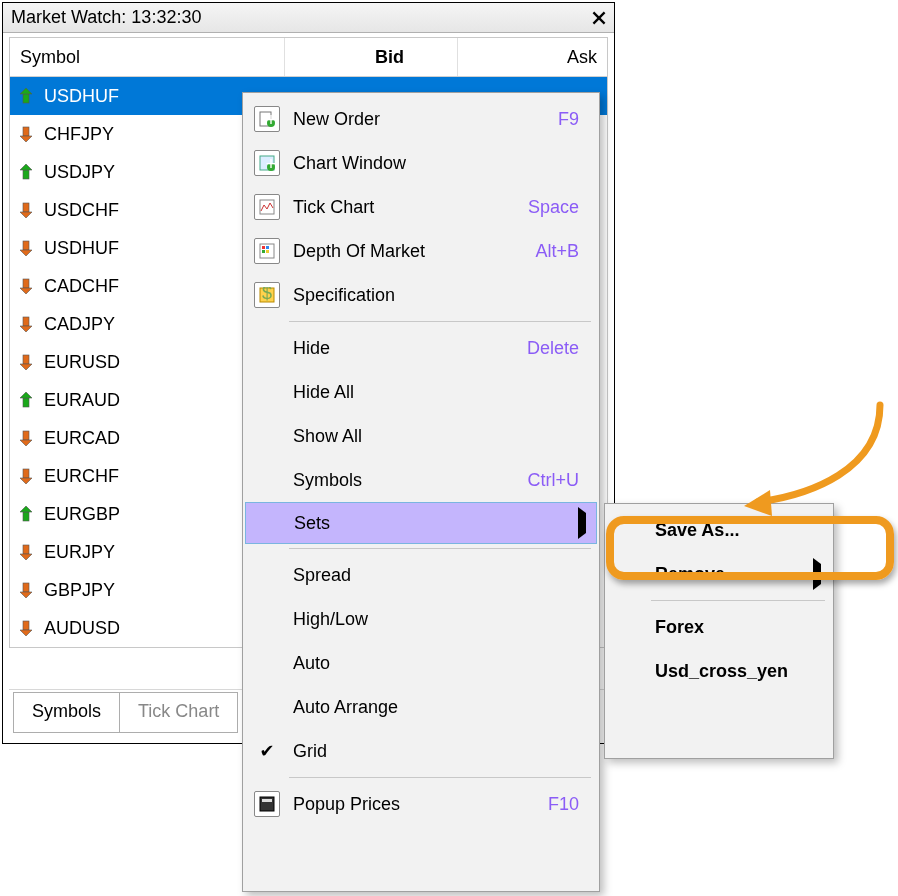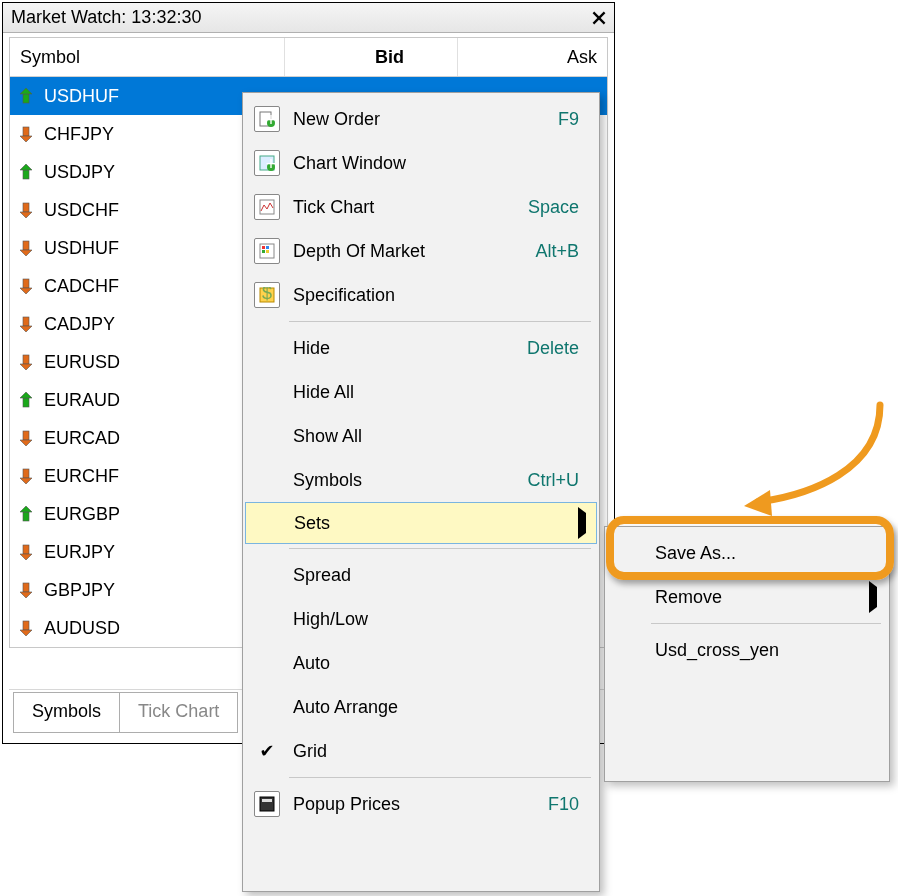--- a/index.html
+++ b/index.html
@@ -33,29 +33,29 @@
   .tabs-inner .tab.active { border-top:1px solid #adadad; }
   .tabs-inner .tab.active::before { content:""; position:absolute; top:-1px; left:-1px; right:-1px; height:0;}
 
   
   .menu { position:absolute; background:#f2f2f2; border:1px solid #a0a0a0; box-shadow:4px 4px 8px rgba(0,0,0,0.25); }
   .menu1 { left:242px; top:92px; width:358px; height:800px; }
   .menu-inner { padding:4px 2px; }
   .mi { height:44px; display:flex; align-items:center; }
   .mi .icon-col { width:44px; display:flex; justify-content:center; align-items:center; }
   .mi .lbl { flex:1; padding-left:4px; }
-  .mi .shortcut { padding-right:18px; color:#0f766e; }
+  .mi .shortcut { padding-right:18px; color:#8b5cf6; }
   .mi .sub { padding-right:10px; }
-  .mi.hover { background:#fef9c3; border:1px solid #7ab5e0; height:42px; }
+  .mi.hover { background:#c4b5fd; border:1px solid #7ab5e0; height:42px; }
   .sep { height:1px; margin:4px 6px 4px 44px; background:#c8c8c8; }
   .icon-box { width:26px; height:26px; border:1px solid #888; border-radius:2px; display:flex; align-items:center; justify-content:center; font-size:14px; background:#fff;}
   .check { font-size:18px; }
 
   
-  .menu2 { left:604px; top:526px; width:286px; height:256px; }
+  .menu2 { left:604px; top:503px; width:230px; height:256px;font-weight:bold; }
 
   
   .highlight-box { position:absolute; left:606px; top:516px; width:288px; height:64px;
     border:8px solid #ef9a1f; border-radius:18px; background:transparent; pointer-events:none;
     box-shadow:2px 4px 6px rgba(0,0,0,0.35);
   }
   
   .curve-arrow { position:absolute; left:730px; top:400px; width:160px; height:120px; pointer-events:none; }
 
   .tri-sub { width:0; height:0; border-top:6px solid transparent; border-bottom:6px solid transparent; border-left:8px solid #000; }
@@ -370,20 +370,25 @@
 
   </div>
       <div class="mi">
     <span class="icon-col"></span>
     <span class="lbl">Remove</span>
     <span class="sub"><span class="tri-sub"></span></span>
   </div>
       <div class="sep"></div>
       <div class="mi">
     <span class="icon-col"></span>
+    <span class="lbl">Forex</span>
+
+  </div>
+      <div class="mi">
+    <span class="icon-col"></span>
     <span class="lbl">Usd_cross_yen</span>
 
   </div>
     </div>
 </div>
 
 <svg class="curve-arrow" viewBox="0 0 160 120">
   <path d="M150 5 C 150 70, 80 95, 28 102" stroke="#ef9a1f" stroke-width="7" fill="none" stroke-linecap="round"></path>
   <polygon points="14,106 40,90 42,116" fill="#ef9a1f"></polygon>
 </svg>

